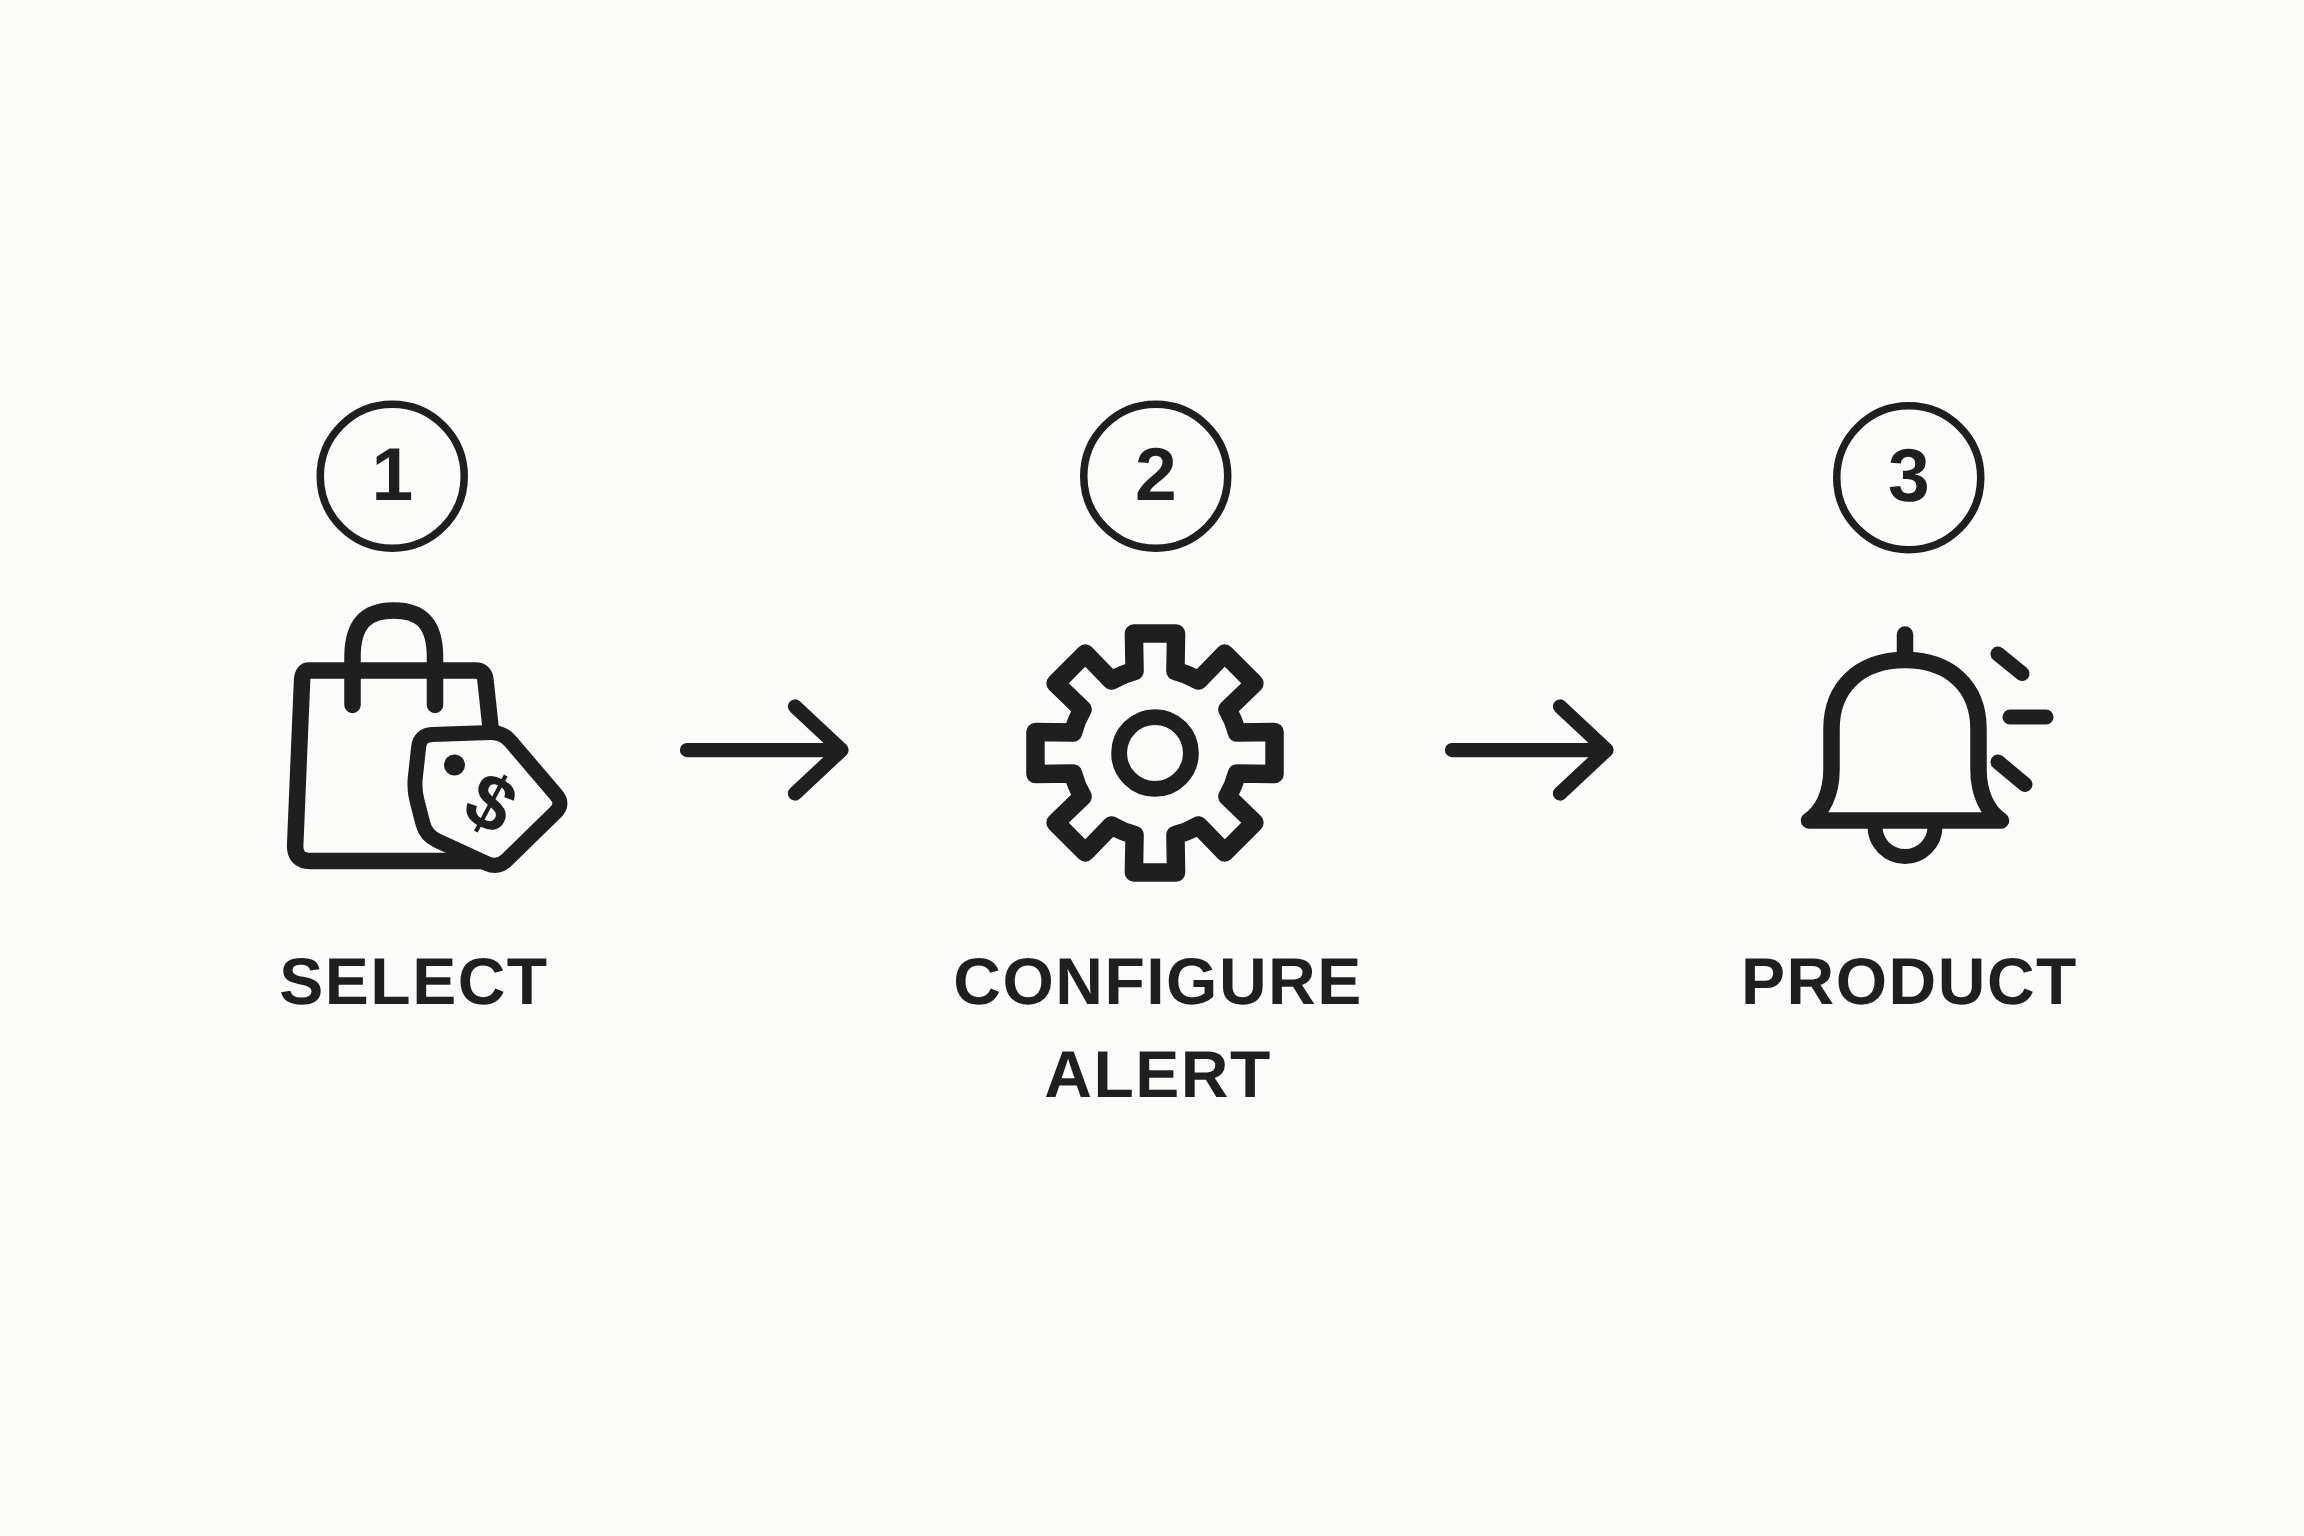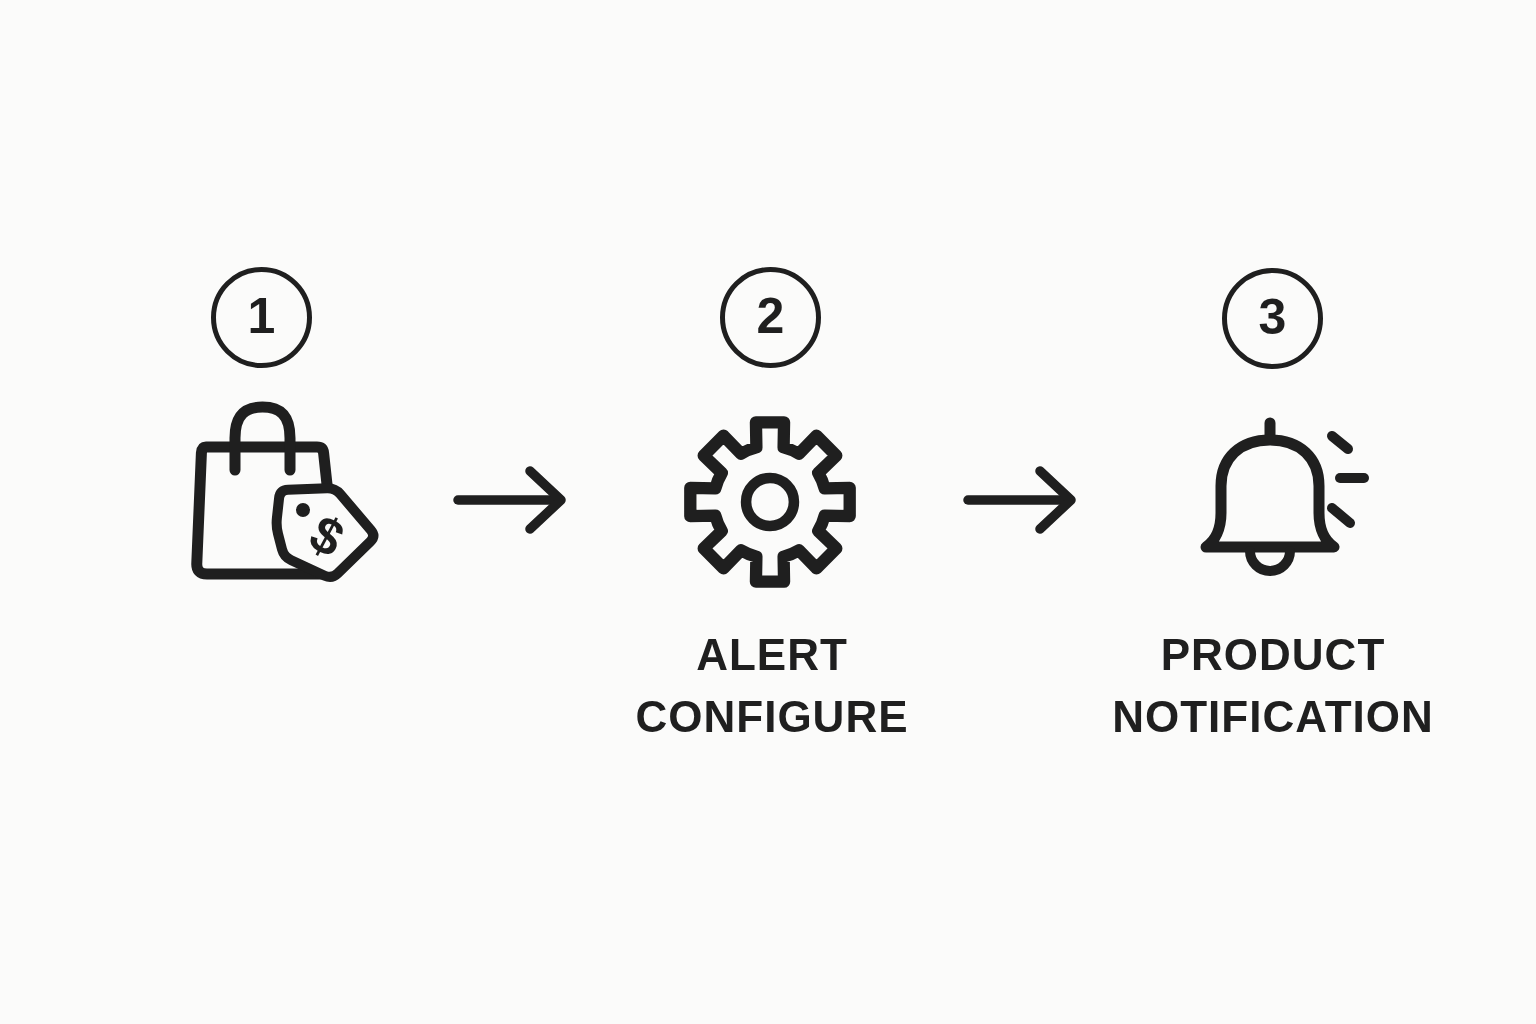--- a/index.html
+++ b/index.html
@@ -50,41 +50,42 @@
       <path d="M45 70 L45 38 C45 14 56 7 72.5 7 C89 7 100 14 100 38 L100 70" stroke-width="11"></path>
 
       <g>
         <path fill="var(--bg)" stroke-width="10" d="M98 89.7 L137 88.3 Q145 88 150.2 94.1 L180.8 129.9 Q186 136 180.3 141.6 L147.7 173.4 Q142 179 134.7 175.7 L101.3 160.3 Q94 157 92 149.3 L88 133.7 Q86 126 86.9 118 L89.1 98 Q90 90 98 89.7 Z"></path>
         <circle cx="113" cy="110" r="7" fill="currentColor" stroke="none"></circle>
         <text x="137" y="136" transform="rotate(28 137 136)" text-anchor="middle" dominant-baseline="central" font-family="Liberation Sans, DejaVu Sans, sans-serif" font-size="52" font-weight="700" fill="currentColor" stroke="none">$</text>
       </g>
     </svg>
 
     <div class="step-label abs" style="left:26px; top:624px;">
+      <div>SELECT</div>
     </div>
   </section>
 
   <svg class="icon-svg abs" style="left:452px; top:460px;" width="120" height="80" viewBox="0 0 120 80" fill="none" stroke="currentColor" stroke-linecap="round" stroke-linejoin="round" stroke-width="9.5">
     <line x1="6" y1="40" x2="107" y2="40"></line>
     <polyline points="78,11 109,40 78,69"></polyline>
   </svg>
 
   <section>
     <div class="badge abs" style="left:720px; top:267px;">
       <span>2</span>
     </div>
 
     <svg class="icon-svg abs" style="left:675px; top:407px;" width="190" height="190" viewBox="6 6 108 108" fill="none" stroke="currentColor" stroke-linecap="round" stroke-linejoin="round">
       <path stroke-width="7" d="M91.05 52.26 L105.3 52.01 L105.3 67.99 L91.05 67.74 A32 32 0 0 1 87.43 76.48 L97.68 86.39 L86.39 97.68 L76.48 87.43 A32 32 0 0 1 67.74 91.05 L67.99 105.3 L52.01 105.3 L52.26 91.05 A32 32 0 0 1 43.52 87.43 L33.61 97.68 L22.32 86.39 L32.57 76.48 A32 32 0 0 1 28.95 67.74 L14.7 67.99 L14.7 52.01 L28.95 52.26 A32 32 0 0 1 32.57 43.52 L22.32 33.61 L33.61 22.32 L43.52 32.57 A32 32 0 0 1 52.26 28.95 L52.01 14.7 L67.99 14.7 L67.74 28.95 A32 32 0 0 1 76.48 32.57 L86.39 22.32 L97.68 33.61 L87.43 43.52 A32 32 0 0 1 91.05 52.26 Z"></path>
       <circle cx="60" cy="60" r="13.6" stroke-width="6"></circle>
     </svg>
 
     <div class="step-label abs" style="left:522px; top:624px;">
+      <div>CONFIGURE</div>
       <div>ALERT</div>
-      <div>CONFIGURE</div>
     </div>
   </section>
 
   <svg class="icon-svg abs" style="left:962px; top:460px;" width="120" height="80" viewBox="0 0 120 80" fill="none" stroke="currentColor" stroke-linecap="round" stroke-linejoin="round" stroke-width="9.5">
     <line x1="6" y1="40" x2="107" y2="40"></line>
     <polyline points="78,11 109,40 78,69"></polyline>
   </svg>
 
   <section>
     <div class="badge abs" style="left:1222px; top:268px;">
@@ -101,17 +102,16 @@
 
       <g stroke-width="10">
         <line x1="138" y1="26" x2="154" y2="39"></line>
         <line x1="146" y1="68" x2="170" y2="68"></line>
         <line x1="138" y1="98" x2="156" y2="113"></line>
       </g>
     </svg>
 
     <div class="step-label abs" style="left:1023px; top:624px;">
       <div>PRODUCT</div>
-      <div>NOTIFICATION</div>
     </div>
   </section>
 
 </div>
 
 </body></html>

